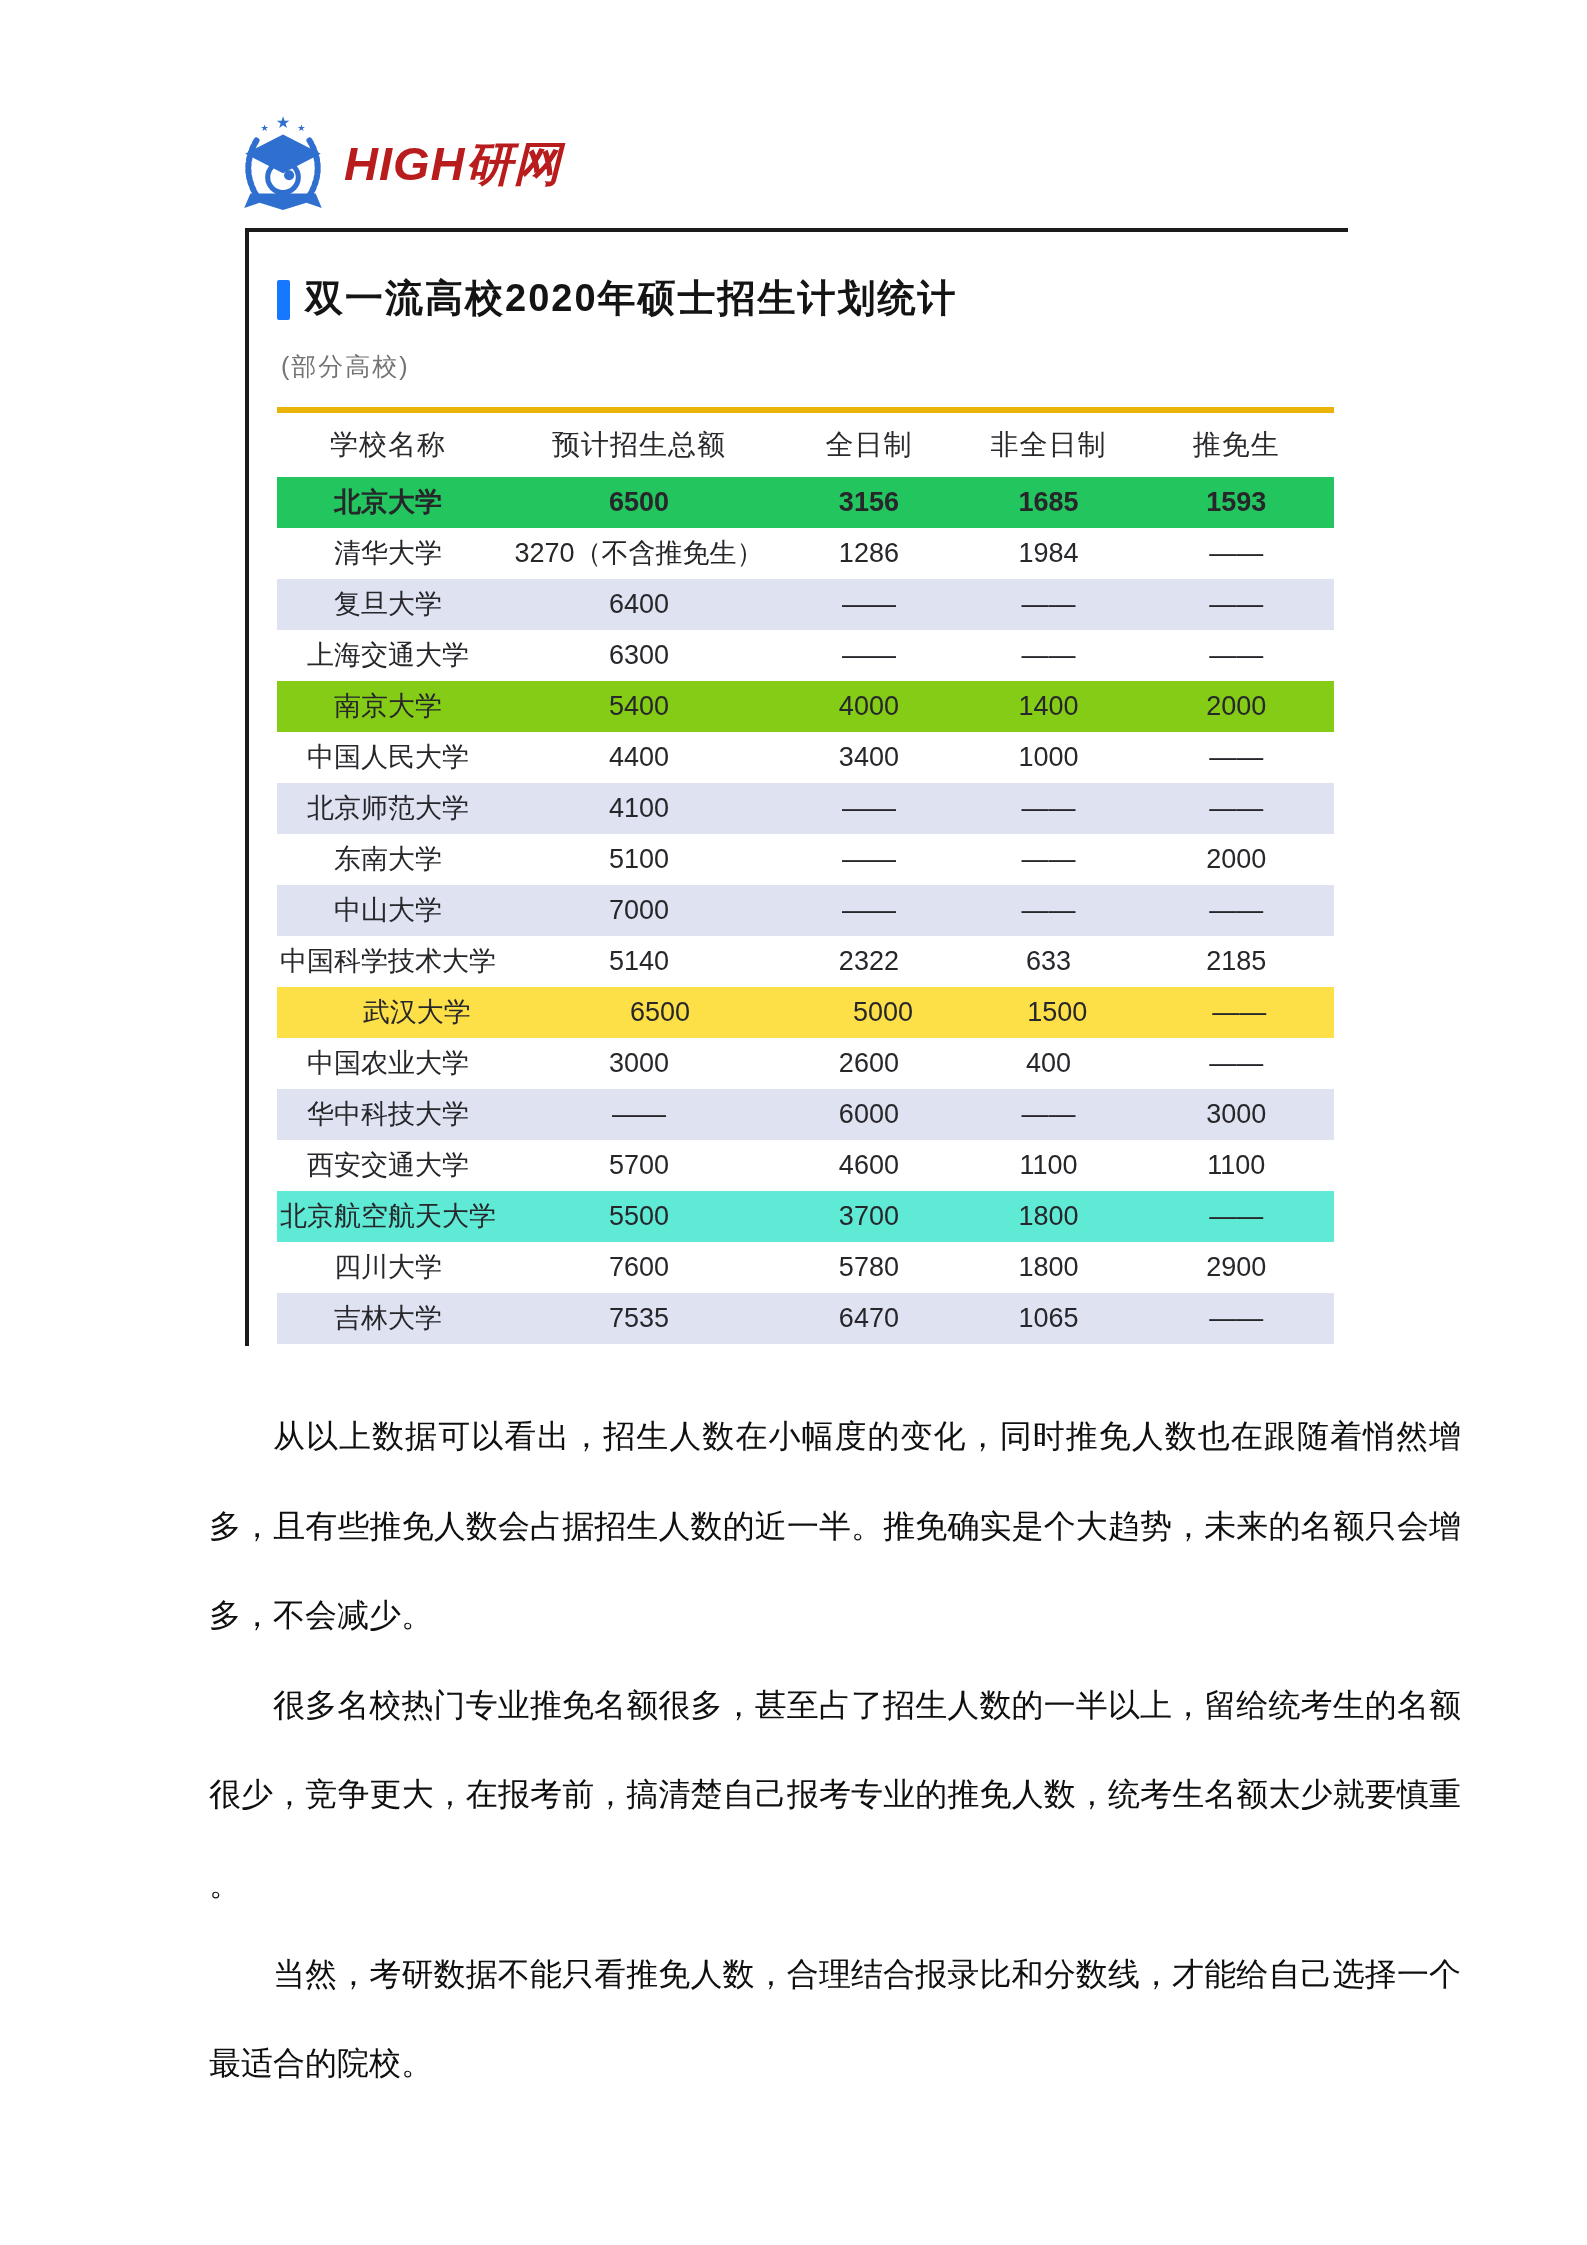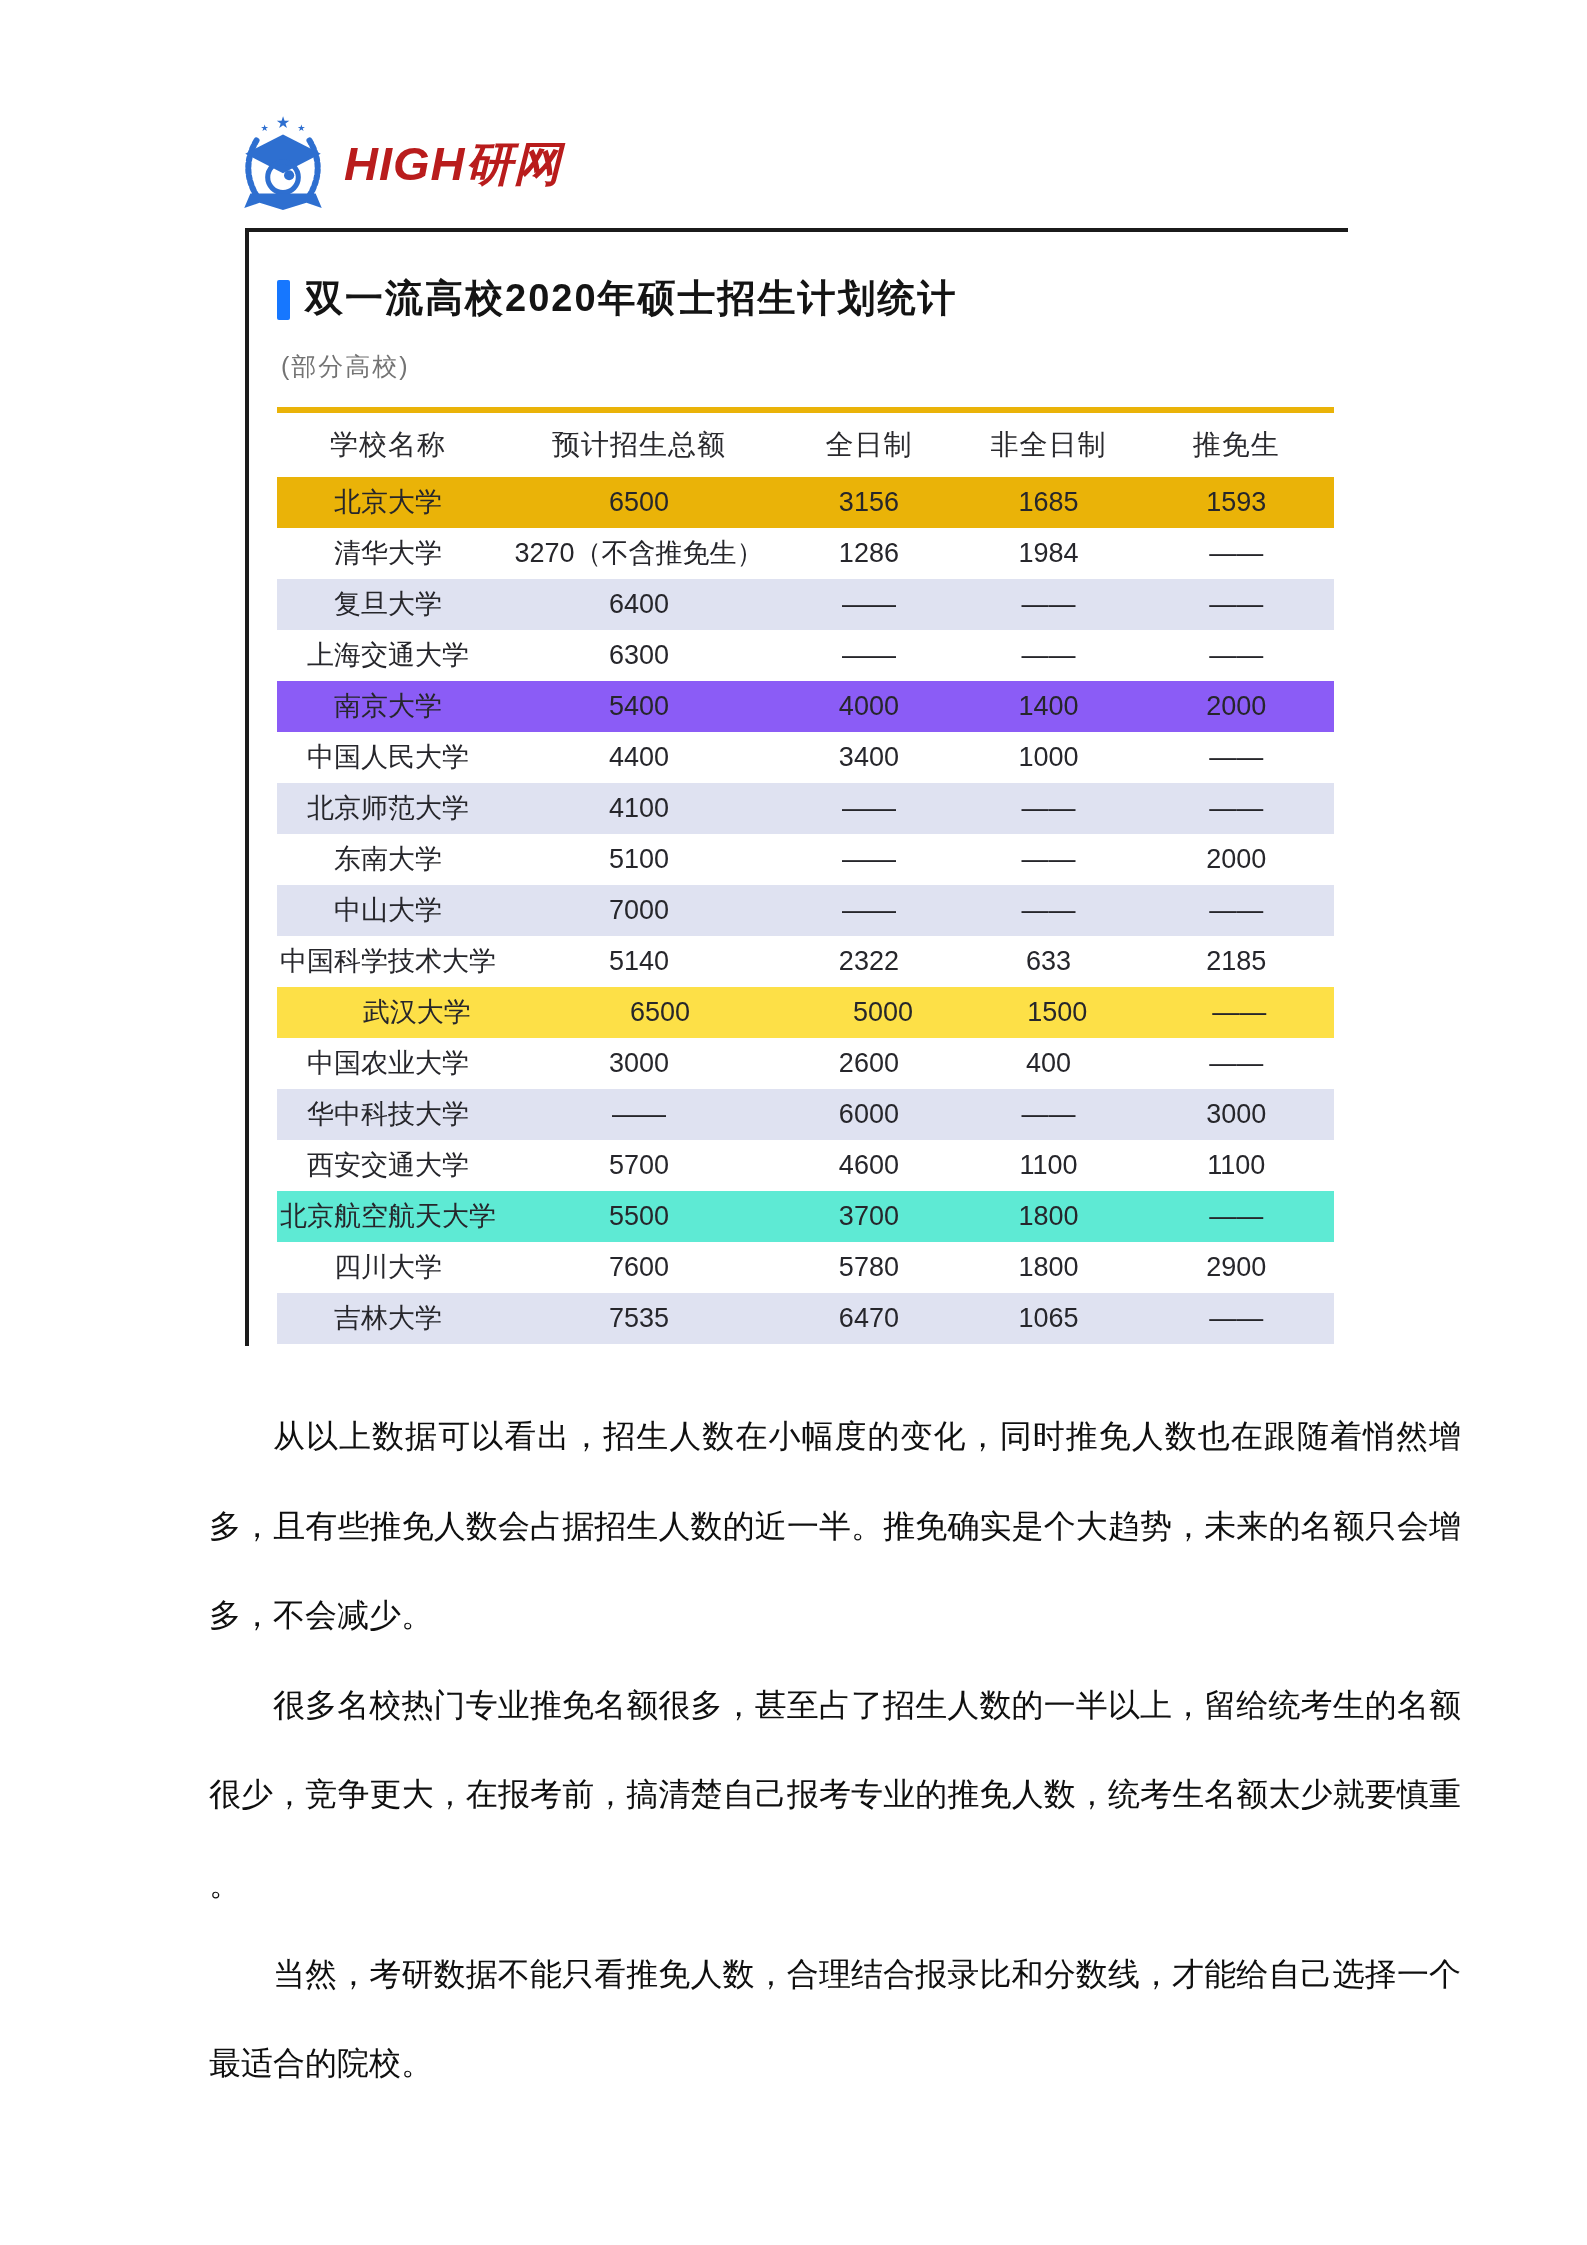--- a/index.html
+++ b/index.html
@@ -108,21 +108,21 @@
     </div>
     <div class="card-subtitle">(部分高校)</div>
     <div class="thead">
         <div class="tcell c0">学校名称</div>
         <div class="tcell c1">预计招生总额</div>
         <div class="tcell c2">全日制</div>
         <div class="tcell c3">非全日制</div>
         <div class="tcell c4">推免生</div>
       </div>
     <div class="tbody">
-        <div class="trow striped" style="background: #eab308;">
+        <div class="trow striped" style="background: #22c55e; font-weight: bold;">
           <div class="tcell c0">北京大学</div>
           <div class="tcell c1">6500</div>
           <div class="tcell c2">3156</div>
           <div class="tcell c3">1685</div>
           <div class="tcell c4">1593</div>
         </div>
         <div class="trow">
           <div class="tcell c0">清华大学</div>
           <div class="tcell c1">3270（不含推免生）</div>
           <div class="tcell c2">1286</div>
@@ -136,21 +136,21 @@
           <div class="tcell c3">——</div>
           <div class="tcell c4">——</div>
         </div>
         <div class="trow">
           <div class="tcell c0">上海交通大学</div>
           <div class="tcell c1">6300</div>
           <div class="tcell c2">——</div>
           <div class="tcell c3">——</div>
           <div class="tcell c4">——</div>
         </div>
-        <div class="trow striped" style="background: #8b5cf6;">
+        <div class="trow striped" style="background: #84cc16;">
           <div class="tcell c0">南京大学</div>
           <div class="tcell c1">5400</div>
           <div class="tcell c2">4000</div>
           <div class="tcell c3">1400</div>
           <div class="tcell c4">2000</div>
         </div>
         <div class="trow">
           <div class="tcell c0">中国人民大学</div>
           <div class="tcell c1">4400</div>
           <div class="tcell c2">3400</div>

